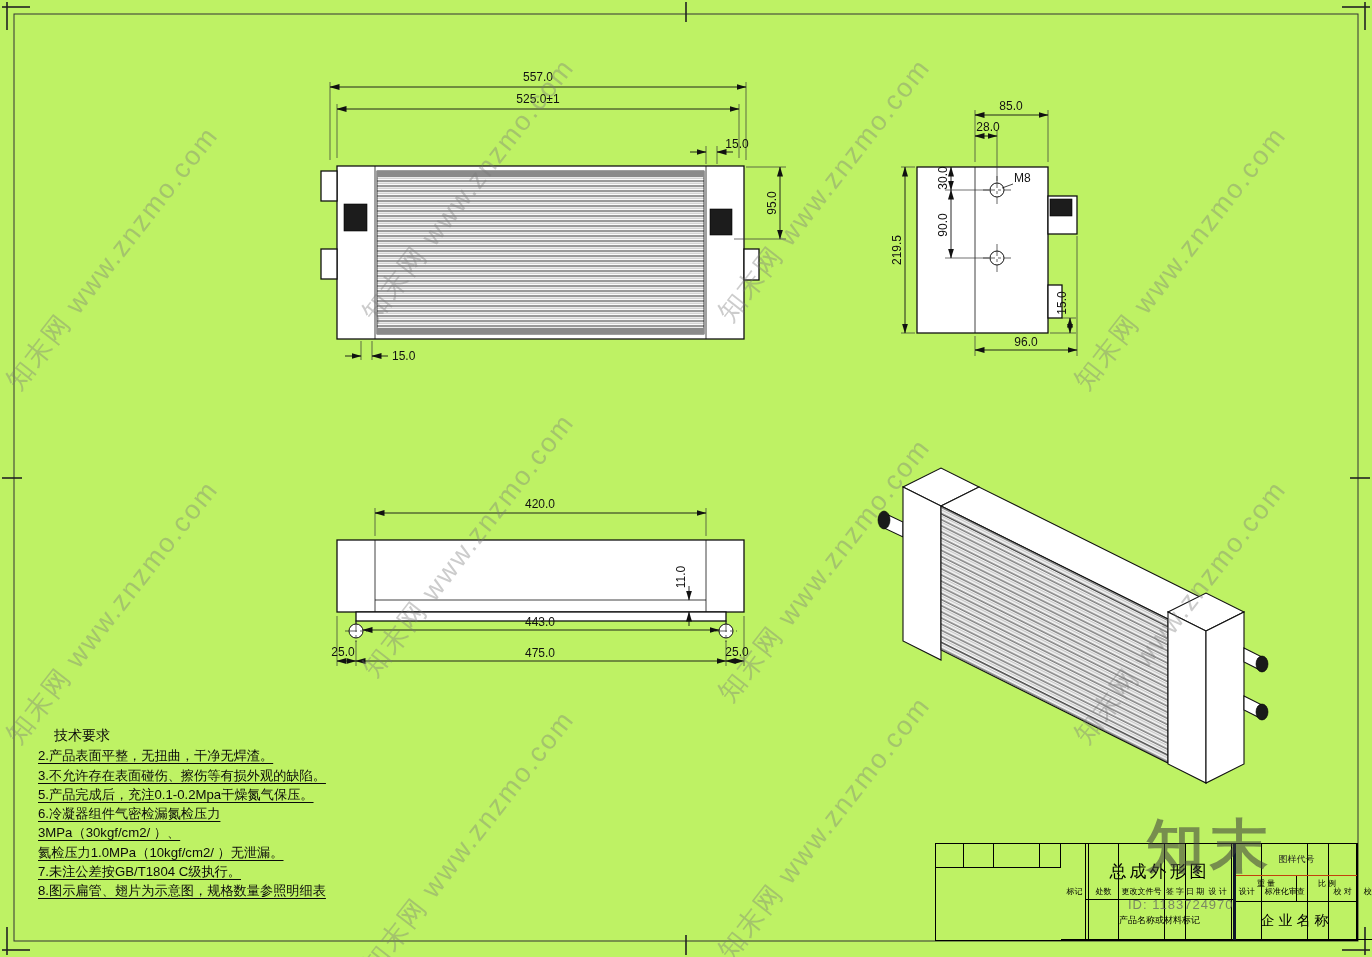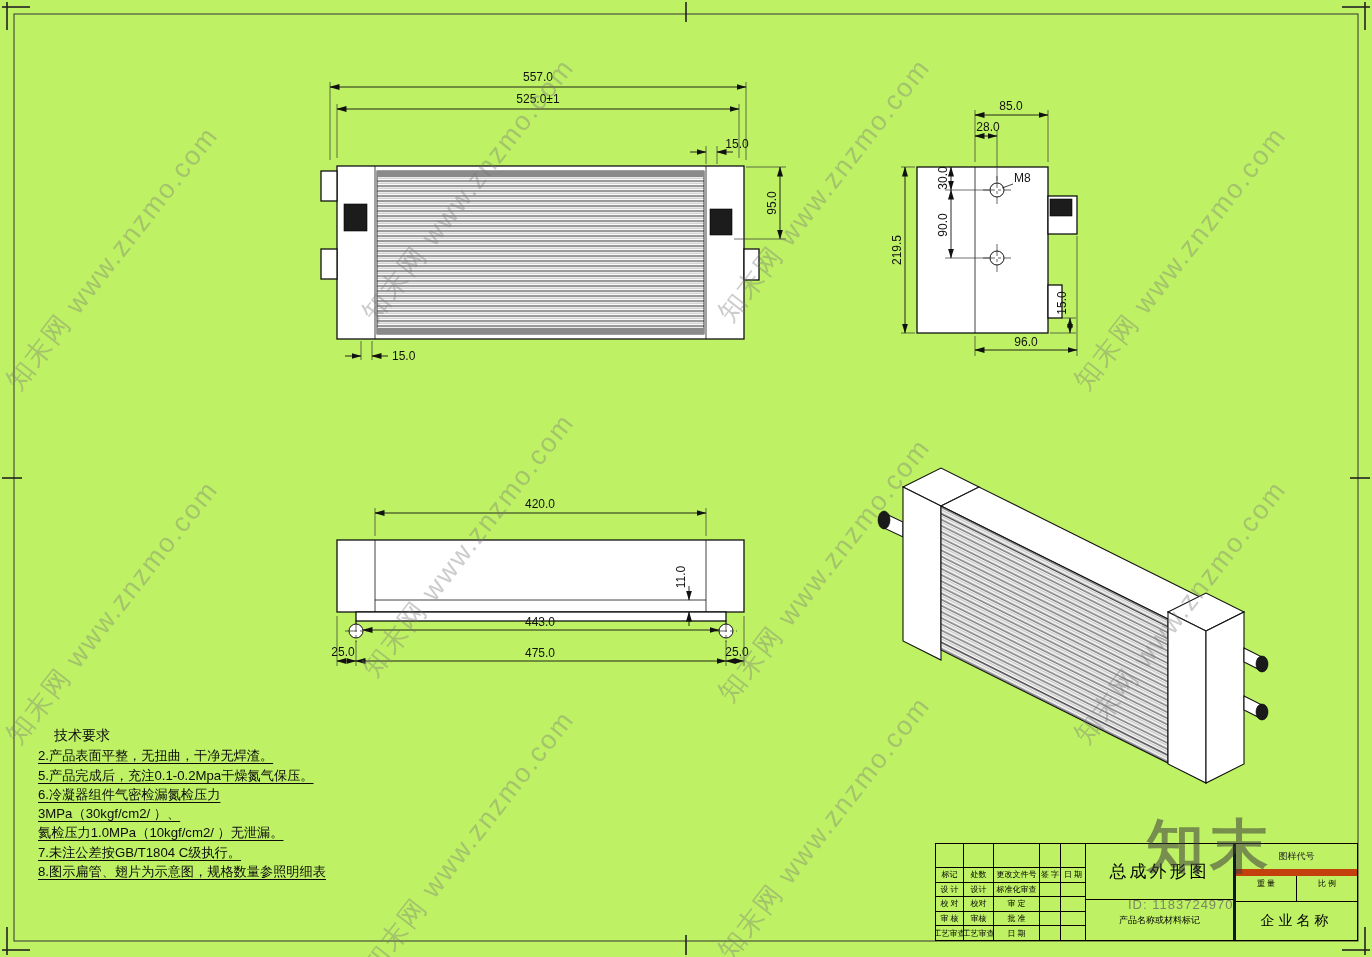--- a/index.html
+++ b/index.html
@@ -13,32 +13,32 @@
   .dim{stroke:#111;stroke-width:.9;fill:none}
   .cl{stroke:#222;stroke-width:.7;fill:none;stroke-dasharray:12 3 3 3}
   .dark{fill:#1c1c1c;stroke:#000;stroke-width:.6}
   .band{fill:#8a8a8a;stroke:none}
   
   .tech{position:absolute;left:38px;top:726px;width:372px;color:#0b0b0b;font-size:13.2px;line-height:19.3px;z-index:2}
   .tech-title{margin-left:16px;font-size:14px;text-decoration:none;margin-bottom:1px}
   .tech-line{text-decoration:underline;text-underline-offset:3px;white-space:nowrap}
   
   .tb{position:absolute;left:935px;top:843px;width:423px;height:98px;border:1.6px solid #000;display:flex;z-index:2;font-size:8px;color:#000;background:transparent}
-  .tb-left{width:150px;border-right:1px solid #000;display:flex;flex-direction:column}
+  .tb-left{width:150px;border-right:1px solid #000;display:flex;flex-direction:row}
   .tb-row{flex:1;border-bottom:1px solid #000;display:flex}
   .tb-row.e{height:24px;flex:0 0 24px}
   .tb-row:last-child{border-bottom:none}
   .tb-c{border-right:1px solid #000;display:flex;align-items:center;justify-content:center;overflow:hidden;white-space:nowrap}
   .tb-c:last-child{border-right:none}
   .w1{width:28px}.w2{width:30px}.w3{width:46px}.w4{width:21px}.w5{flex:1}
   .tb-mid{width:150px;border-right:3px solid #0f172a;display:flex;flex-direction:column}
   .tb-title{height:56px;border-bottom:1px solid #000;display:flex;align-items:center;justify-content:center;font-size:17px;letter-spacing:3px}
   .tb-prod{flex:1;display:flex;align-items:center;justify-content:center;font-size:9px}
   .tb-right{flex:1;display:flex;flex-direction:column}
-  .tb-code{height:32px;border-bottom:7px solid #c2410c;display:flex;align-items:center;justify-content:center;font-size:9px;color:#222}
+  .tb-code{height:32px;border-bottom:1px solid #c2410c;display:flex;align-items:center;justify-content:center;font-size:9px;color:#222}
   .tb-ws{height:26px;border-bottom:1px solid #000;display:flex}
   .tb-w{flex:1;border-right:1px solid #000;display:flex;align-items:flex-start;justify-content:center;padding-top:2px}
   .tb-s{flex:1;display:flex;align-items:flex-start;justify-content:center;padding-top:2px}
   .tb-co{flex:1;display:flex;align-items:center;justify-content:center;font-size:14px;letter-spacing:4px}
   
   .wm{position:absolute;color:rgba(120,120,120,.38);font-size:27px;letter-spacing:2px;white-space:nowrap;transform:rotate(-52deg);transform-origin:left center;pointer-events:none;z-index:5}
   .wm-brand{position:absolute;left:1146px;top:808px;font-size:58px;font-weight:bold;color:rgba(60,60,60,.55);letter-spacing:6px;pointer-events:none;z-index:6}
   .wm-id{position:absolute;left:1128px;top:897px;font-size:13px;color:rgba(100,100,100,.75);letter-spacing:1px;pointer-events:none;z-index:6}
 </style>
 </head>
@@ -250,20 +250,21 @@
     <polygon points="1244,648 1262,657 1262,671 1244,662" fill="#fff"></polygon>
     <ellipse cx="1262" cy="664" rx="6" ry="8" fill="#1a1a1a" stroke="#000" stroke-width=".6"></ellipse>
     <polygon points="1244,696 1262,705 1262,719 1244,710" fill="#fff"></polygon>
     <ellipse cx="1262" cy="712" rx="6" ry="8" fill="#1a1a1a" stroke="#000" stroke-width=".6"></ellipse>
   </g>
 </svg>
 
 <div class="tech">
   <div class="tech-title">技术要求</div>
   <div class="tech-line">2.产品表面平整，无扭曲，干净无焊渣。</div>
+  <div class="tech-line">3.不允许存在表面碰伤、擦伤等有损外观的缺陷。</div>
   <div class="tech-line">5.产品完成后，充注0.1-0.2Mpa干燥氮气保压。</div>
   <div class="tech-line">6.冷凝器组件气密检漏氮检压力</div>
   <div class="tech-line">3MPa（30kgf/cm2/  ）、</div>
   <div class="tech-line">氦检压力1.0MPa（10kgf/cm2/  ）无泄漏。</div>
   <div class="tech-line">7.未注公差按GB/T1804  C级执行。</div>
   <div class="tech-line">8.图示扁管、翅片为示意图，规格数量参照明细表</div>
 </div>
 
 <div class="tb">
   <div class="tb-left">

